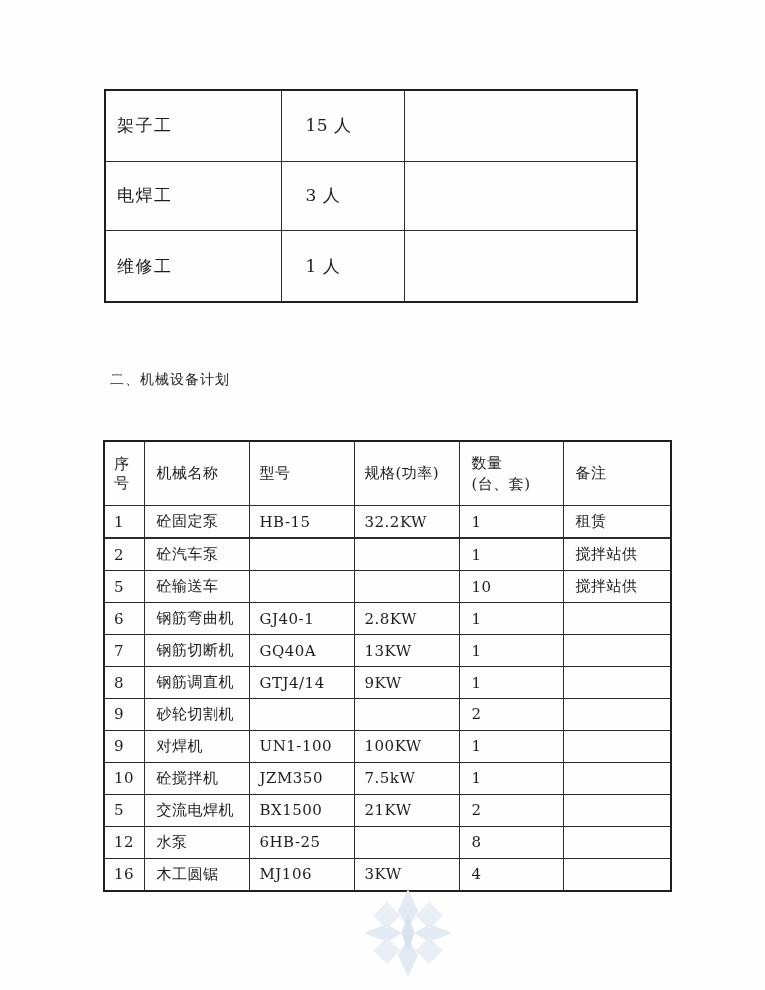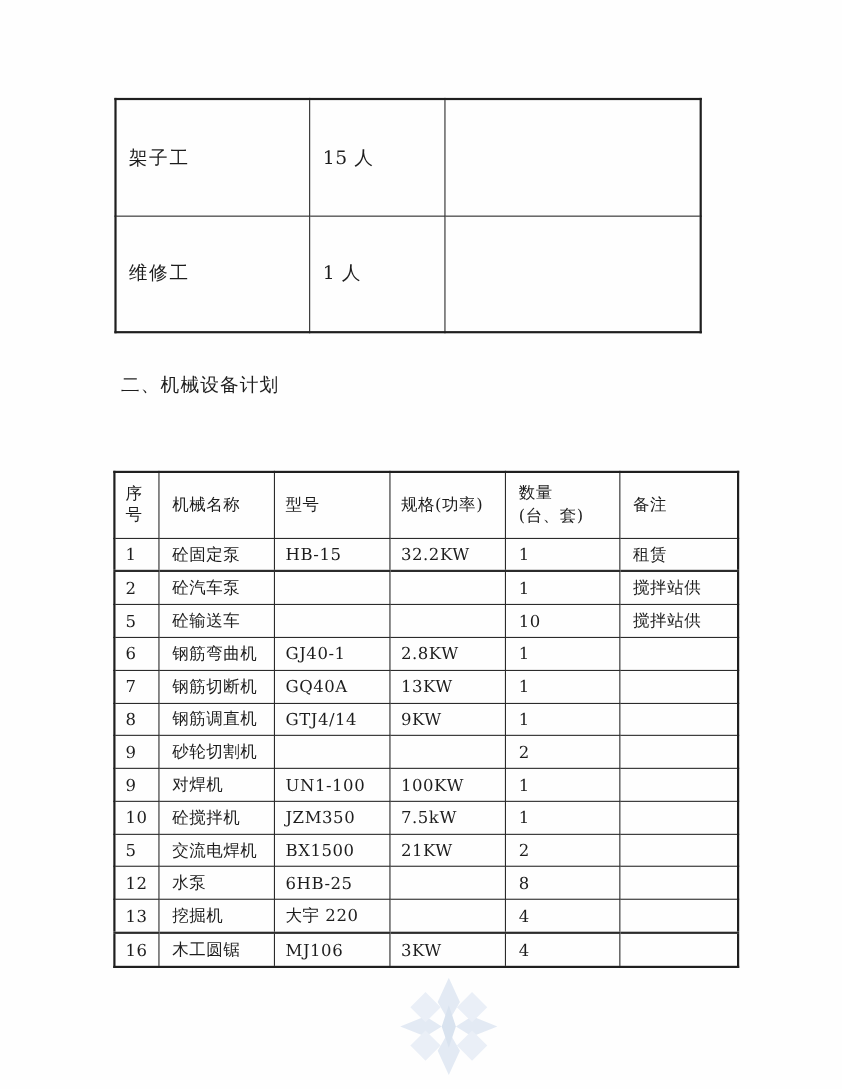--- a/index.html
+++ b/index.html
@@ -6,28 +6,28 @@
   .page{
     position:relative;width:765px;height:990px;background:#fefefe;overflow:hidden;
     font-family:"DejaVu Serif","Liberation Serif",serif;color:#1d1d1d;
   }
   table{border-collapse:collapse;table-layout:fixed;}
   
   .t1{position:absolute;left:104px;top:89px;}
   .t1 table{width:532px;height:214px;border:2px solid #1f1f1f;}
   .t1 td{border:1px solid #2b2b2b;font-size:17px;letter-spacing:1.5px;
          padding:0 0 0 11px;vertical-align:middle;}
-  .t1 td.val{padding-left:12px;letter-spacing:0.5px;}
-  
-  .line{position:absolute;left:110px;font-size:17px;letter-spacing:1px;white-space:nowrap;}
+  .t1 td.val{padding-left:24px;letter-spacing:0.5px;}
+  
+  .line{position:absolute;left:110px;font-size:14px;letter-spacing:1px;white-space:nowrap;margin-top:33px;}
   .l1{top:338px;}
   .l2{top:372px;}
   .l3{top:407px;}
   
-  .t2{position:absolute;left:103px;top:428px;}
+  .t2{position:absolute;left:103px;top:440px;}
   .t2 table{width:567px;height:452px;border:2px solid #1f1f1f;}
   .t2 td{border:1px solid #2b2b2b;font-size:15px;letter-spacing:0.5px;
          vertical-align:middle;padding:0 2px 0 10px;overflow:hidden;}
   .t2 tr.hdr td{height:55px;}
   .t2 tr.r td{height:27px;}
   .t2 tr.thick td{border-bottom-width:2px;}
   .t2 .qtyhdr div{line-height:21px;}
   .t2 td.c0{padding-left:9px;}
   .t2 td.c1,.t2 td.c4,.t2 td.c5{padding-left:12px;}
   
@@ -42,20 +42,25 @@
     <table>
       <colgroup>
           <col style="width:176px">
           <col style="width:123px">
           <col style="width:233px">
         </colgroup>
       <tbody>
         <tr>
           <td>架子工</td>
           <td class="val">15 人</td>
+          <td></td>
+        </tr>
+        <tr>
+          <td>电焊工</td>
+          <td class="val">3 人</td>
           <td></td>
         </tr>
         <tr>
           <td>维修工</td>
           <td class="val">1 人</td>
           <td></td>
         </tr>
       </tbody>
     </table>
   </div>
@@ -165,28 +170,20 @@
           <td class="c5"></td>
         </tr>
         <tr class="r">
           <td class="c0">12</td>
           <td class="c1">水泵</td>
           <td class="c2">6HB-25</td>
           <td class="c3"></td>
           <td class="c4">8</td>
           <td class="c5"></td>
         </tr>
-        <tr class="r thick">
-          <td class="c0">13</td>
-          <td class="c1">挖掘机</td>
-          <td class="c2">大宇 220</td>
-          <td class="c3"></td>
-          <td class="c4">4</td>
-          <td class="c5"></td>
-        </tr>
         <tr class="r">
           <td class="c0">16</td>
           <td class="c1">木工圆锯</td>
           <td class="c2">MJ106</td>
           <td class="c3">3KW</td>
           <td class="c4">4</td>
           <td class="c5"></td>
         </tr>
       </tbody>
     </table>

